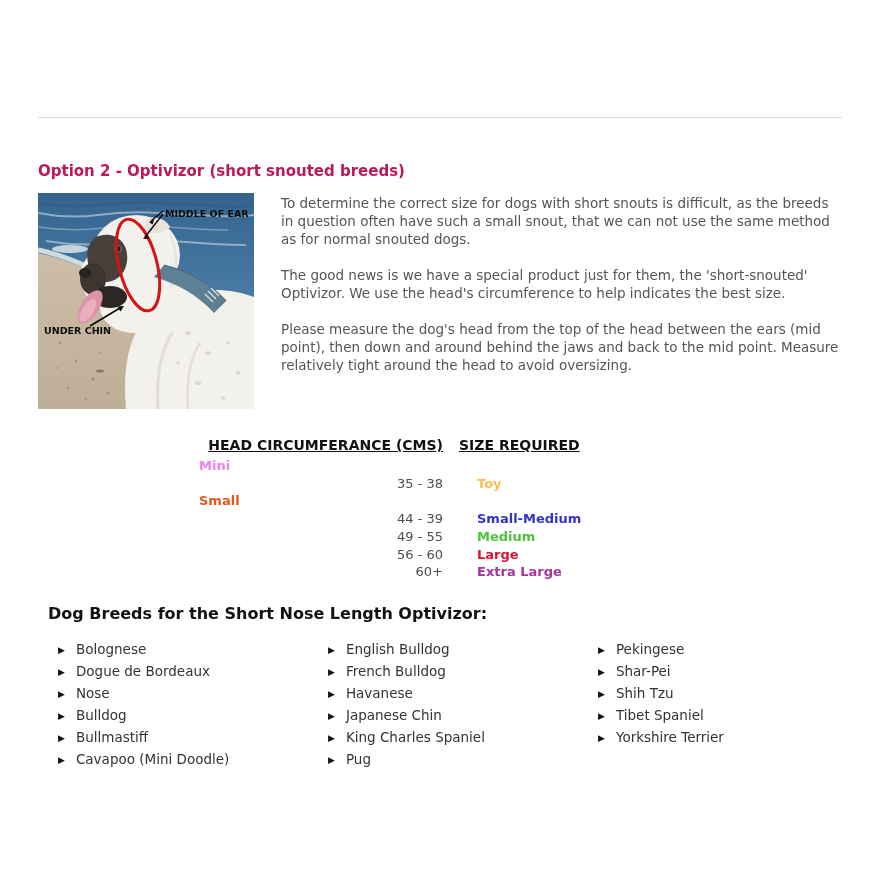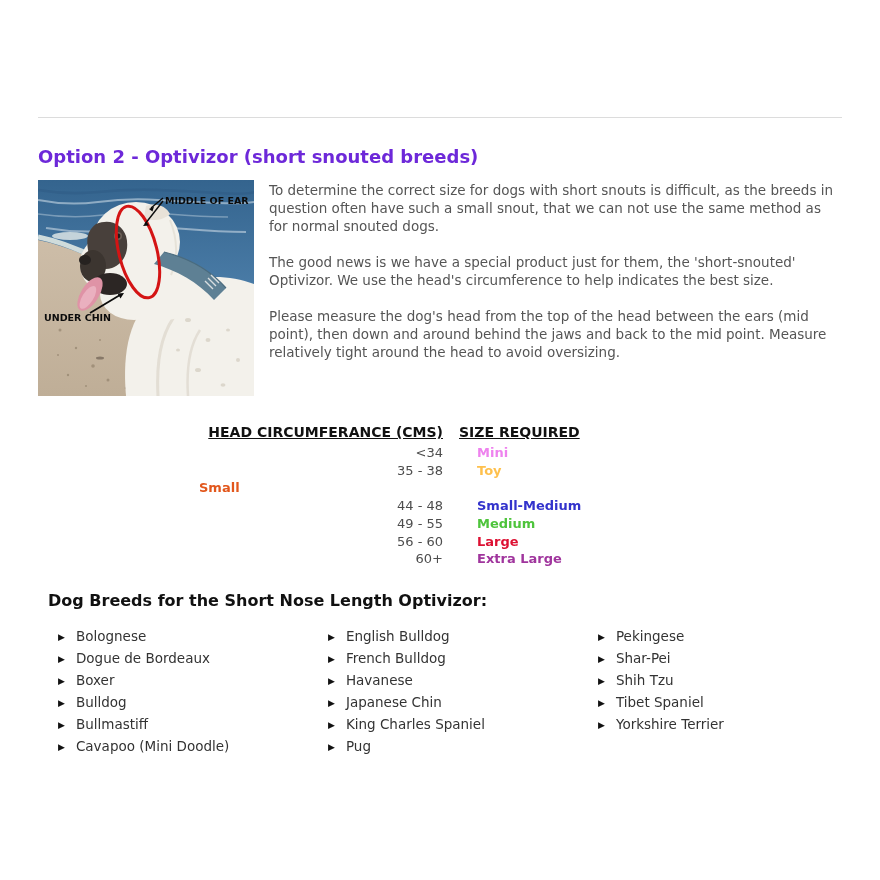--- a/index.html
+++ b/index.html
@@ -6,26 +6,26 @@
   body{
     width:880px;height:880px;overflow:hidden;position:relative;
     font-family:"DejaVu Sans","Liberation Sans",sans-serif;
     -webkit-font-smoothing:antialiased;
   }
   .divider{
     margin:117px 38px 0 38px;height:0;
     border:none;border-top:1px solid #dcdcdc;
   }
   .section-heading{
-    margin:28px 0 0 38px;
-    font-size:18px;font-weight:bold;color:#6d28d9;
+    margin:44px 0 0 38px;
+    font-size:15px;font-weight:bold;color:#be185d;
   }
   .content-row{
     display:flex;align-items:flex-start;
-    margin:13px 38px 0 38px;gap:9px;
+    margin:13px 38px 0 38px;gap:21px;
   }
   .photo-wrap{width:216px;height:216px;flex:0 0 216px;}
   .photo-wrap svg{display:block;width:216px;height:216px;}
   .text-col{width:580px;padding-top:1px;}
   .text-col p{
     margin:0 0 18px 6px;
     font-size:13.5px;line-height:18px;color:#555555;
   }
   .text-col p:last-child{margin-bottom:0;}
 
@@ -169,32 +169,31 @@
   </div>
 </div>
 
 <div class="size-table">
   <div class="size-header-row">
     <div class="hcol1">HEAD CIRCUMFERANCE (CMS)</div>
     <div class="hcol2">SIZE REQUIRED</div>
   </div>
   <div>
       <div class="size-row">
-        <div class="range">&lt;34</div>
         <div class="size-label" style="color: rgb(238, 130, 238);">Mini</div>
       </div>
       <div class="size-row">
         <div class="range">35 - 38</div>
         <div class="size-label" style="color: rgb(254, 192, 77);">Toy</div>
       </div>
       <div class="size-row">
         <div class="size-label" style="color: rgb(226, 87, 28);">Small</div>
       </div>
       <div class="size-row">
-        <div class="range">44 - 48</div>
+        <div class="range">44 - 39</div>
         <div class="size-label" style="color: rgb(51, 51, 204);">Small-Medium</div>
       </div>
       <div class="size-row">
         <div class="range">49 - 55</div>
         <div class="size-label" style="color: rgb(78, 196, 60);">Medium</div>
       </div>
       <div class="size-row">
         <div class="range">56 - 60</div>
         <div class="size-label" style="color: rgb(221, 17, 51);">Large</div>
       </div>
@@ -212,21 +211,21 @@
       <div class="breed-item">
         <span class="bullet">▶</span>
         <span class="bname">Bolognese</span>
       </div>
       <div class="breed-item">
         <span class="bullet">▶</span>
         <span class="bname">Dogue de Bordeaux</span>
       </div>
       <div class="breed-item">
         <span class="bullet">▶</span>
-        <span class="bname">Boxer</span>
+        <span class="bname">Nose</span>
       </div>
       <div class="breed-item">
         <span class="bullet">▶</span>
         <span class="bname">Bulldog</span>
       </div>
       <div class="breed-item">
         <span class="bullet">▶</span>
         <span class="bname">Bullmastiff</span>
       </div>
       <div class="breed-item">

